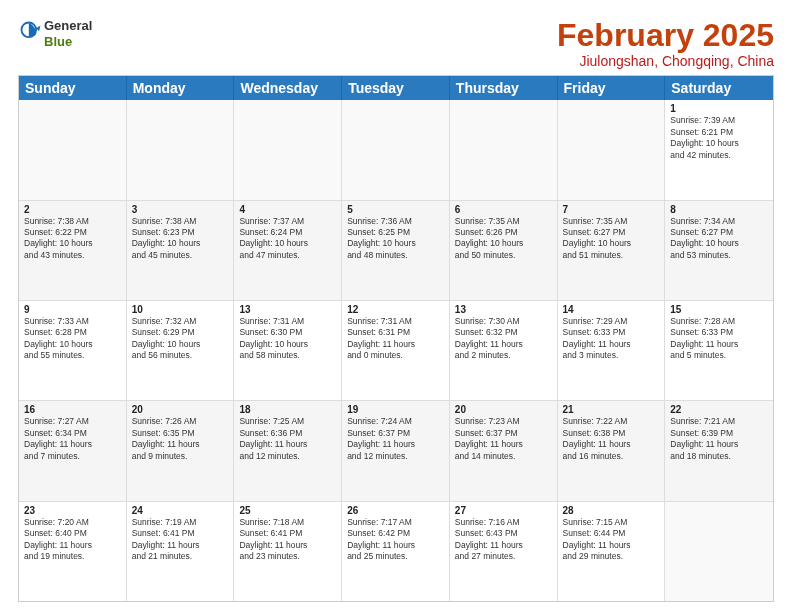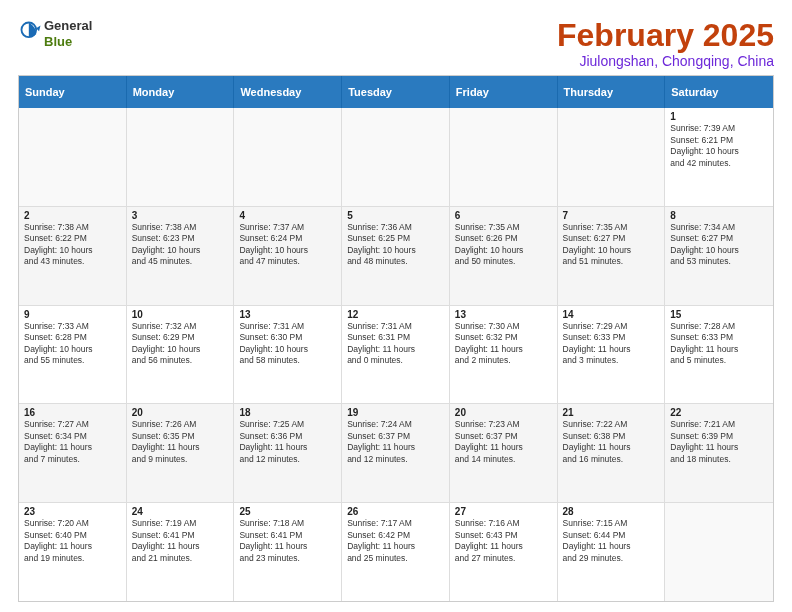--- a/index.html
+++ b/index.html
@@ -44,38 +44,38 @@
       text-align: right;
     }
     .month-title {
       font-size: 32px;
       font-weight: bold;
       color: #c2410c;
       line-height: 1.1;
     }
     .location {
       font-size: 14px;
-      color: #6d28d9;
+      color: #b91c1c;
     }
     .calendar {
       flex: 1;
       display: flex;
       flex-direction: column;
       border: 1px solid #ccc;
     }
     .cal-header {
       display: grid;
       grid-template-columns: repeat(7, 1fr);
       background: #2a7abf;
     }
     .cal-header-cell {
       color: #fff;
-      font-size: 11px;
-      font-weight: bold;
-      padding: 10px 6px;
+      font-size: 14px;
+      font-weight: bold;
+      padding: 4px 6px;
       border-right: 1px solid #1a6aaf;
     }
     .cal-header-cell:last-child { border-right: none; }
     .cal-body {
       flex: 1;
       display: flex;
       flex-direction: column;
     }
     .cal-row {
       display: grid;
@@ -137,22 +137,22 @@
       <div class="location">Jiulongshan, Chongqing, China</div>
     </div>
   </div>
 
   <div class="calendar">
     <div class="cal-header">
       <div class="cal-header-cell">Sunday</div>
       <div class="cal-header-cell">Monday</div>
       <div class="cal-header-cell">Wednesday</div>
       <div class="cal-header-cell">Tuesday</div>
+      <div class="cal-header-cell">Thursday</div>
       <div class="cal-header-cell">Friday</div>
-      <div class="cal-header-cell">Thursday</div>
       <div class="cal-header-cell">Saturday</div>
     </div>
     <div class="cal-body" id="cal-body">
     <div class="cal-row">
           <div class="cal-cell empty"></div>
           <div class="cal-cell empty"></div>
           <div class="cal-cell empty"></div>
           <div class="cal-cell empty"></div>
           <div class="cal-cell empty"></div>
           <div class="cal-cell empty"></div>

